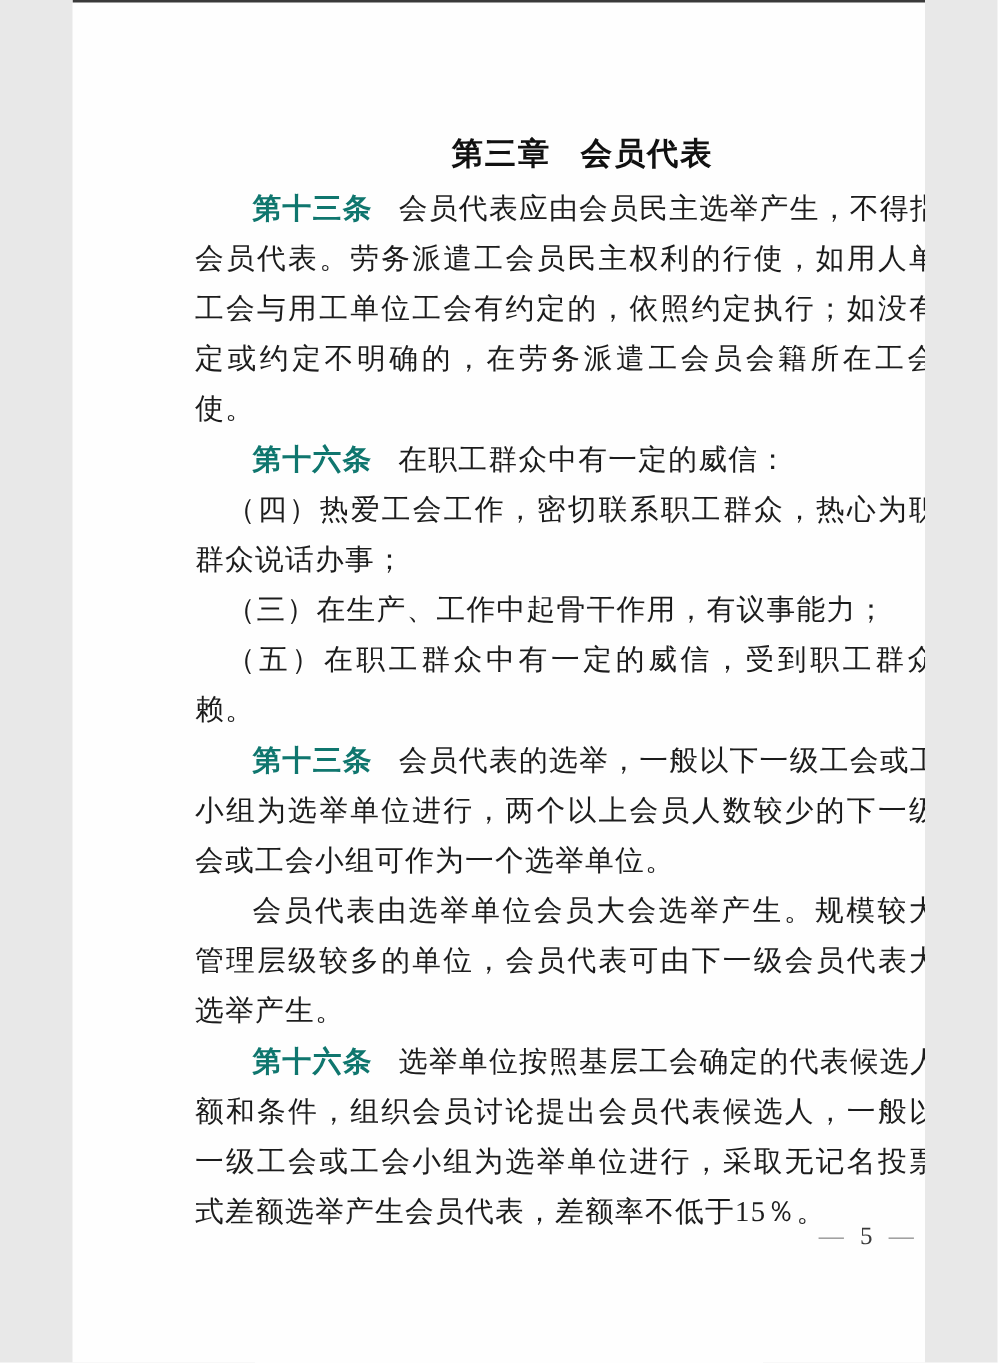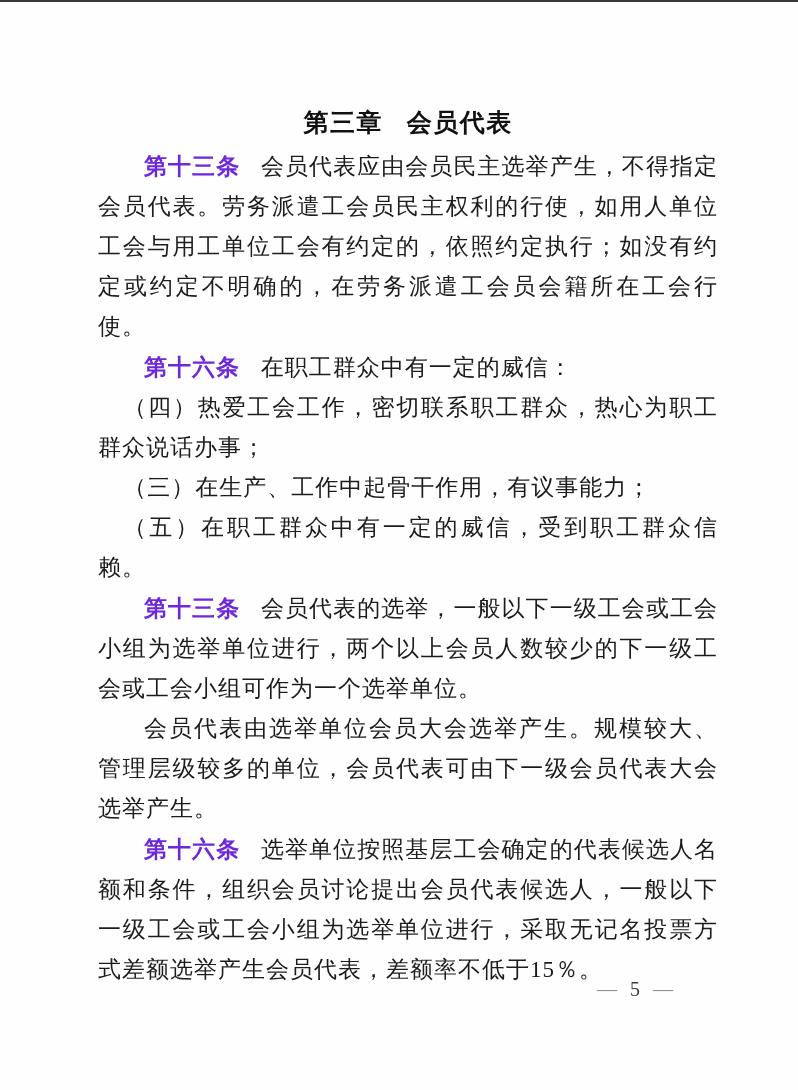--- a/index.html
+++ b/index.html
@@ -2,21 +2,21 @@
 <html><head>
 <meta charset="utf-8">
 <style>
   html, body { margin: 0; padding: 0; }
   body {
     background: #e8e8e8;
     font-family: "Liberation Serif", serif;
   }
   .page {
     position: relative;
-    width: 798px;
+    width: 682px;
     height: 1090px;
     margin: 0 auto;
     background: #fefefe;
     overflow: hidden;
     color: #1c1c1c;
   }
   .scan-line-top {
     position: absolute;
     top: 0; left: 0;
     width: 100%;
@@ -52,21 +52,21 @@
     margin: 0;
     text-indent: 2em;
   }
   .doc-body p.item {
     text-indent: 1.1em;
   }
   .article-no {
     font-weight: 700;
     font-family: "Liberation Sans", sans-serif;
     margin-right: 0.9em;
-    color: #6d28d9;
+    color: #0f766e;
   }
   .page-number {
     position: absolute;
     top: 979px;
     left: 597px;
     display: flex;
     align-items: center;
     gap: 13px;
     font-size: 20px;
     line-height: 1;

